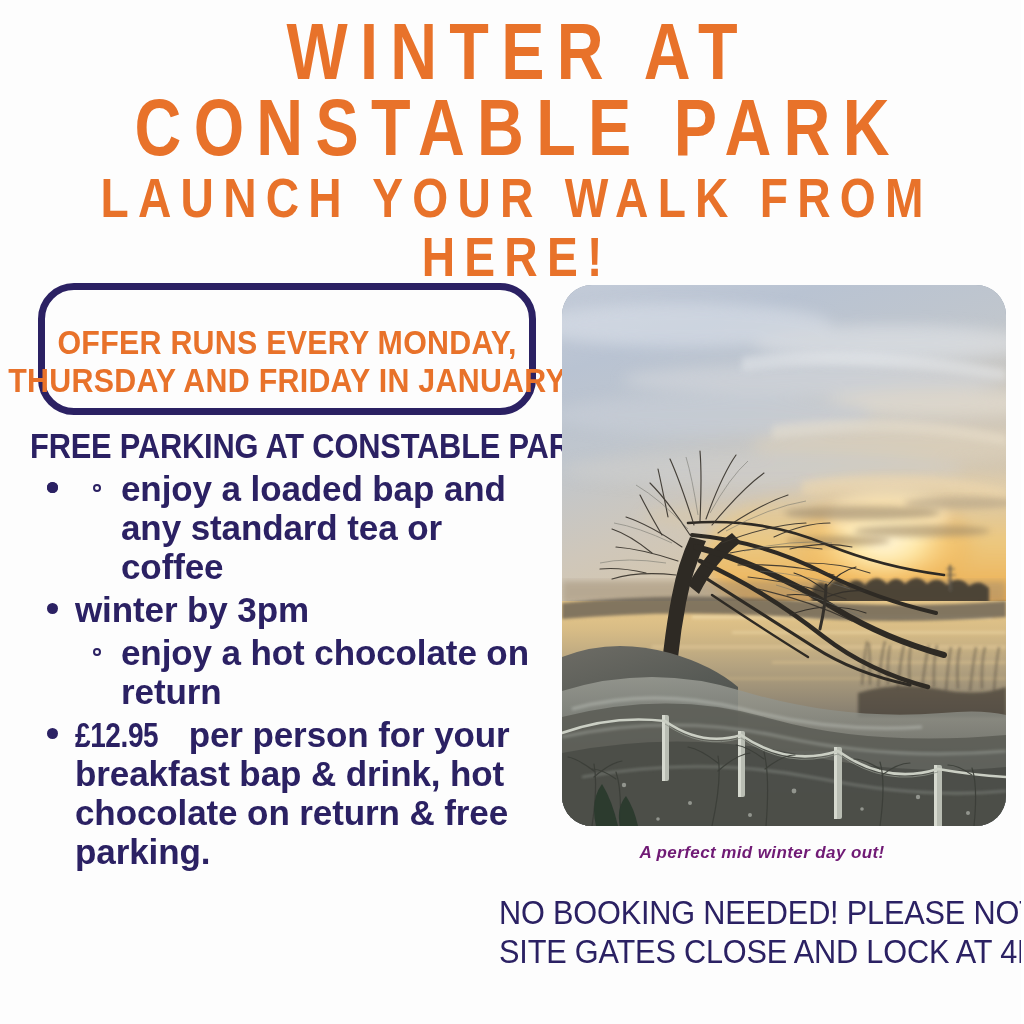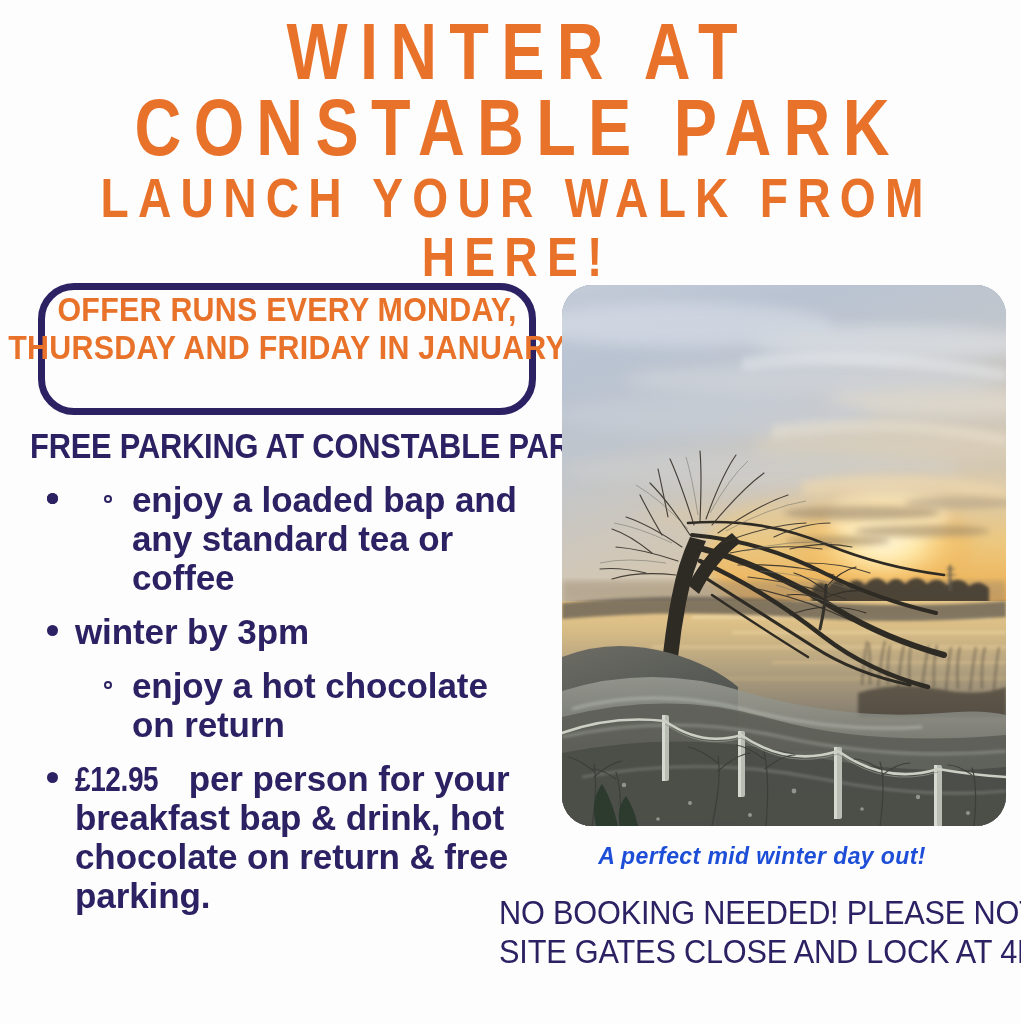--- a/index.html
+++ b/index.html
@@ -59,23 +59,23 @@
     position: absolute;
     left: 38px;
     top: 283px;
     width: 498px;
     height: 132px;
     box-sizing: border-box;
     border: 7px solid #2B2163;
     border-radius: 36px;
     background: #fdfdfd;
     display: flex;
-    align-items: flex-start;
+    align-items: flex-end;
     justify-content: center;
-    padding: 1px 12px;
+    padding: 8px 12px;
   }
   .offer-text {
     color: #E8722A;
     font-family: "Liberation Sans Narrow", "Liberation Sans", sans-serif;
     font-weight: 700;
     font-size: 33px;
     line-height: 38px;
     letter-spacing: 0.3px;
     text-align: center;
     transform: scaleX(0.92);
@@ -125,21 +125,21 @@
     left: 25px;
     top: 13px;
     width: 11px;
     height: 11px;
     border-radius: 50%;
     background: #2B2163;
   }
 
   ul.lvl2 {
     list-style: none;
-    margin: 15px;
+    margin: 4px;
     padding: 0;
   }
   ul.lvl2 > li {
     position: relative;
     padding-left: 42px;
   }
   ul.lvl2 > li > .btxt {
     font-family: "Liberation Sans Narrow", "Liberation Sans", sans-serif;
     font-weight: 700;
     font-size: 35px;
@@ -180,25 +180,25 @@
   }
   #photo-frame svg { display: block; width: 100%; height: 100%; }
 
   
   #photo-caption {
     position: absolute;
     left: 500px;
     top: 843px;
     width: 524px;
     text-align: center;
-    color: #1d4ed8;
+    color: #701a75;
     font-family: "Liberation Sans", sans-serif;
     font-weight: 700;
     font-style: italic;
-    font-size: 23px;
+    font-size: 17px;
     letter-spacing: 0.4px;
   }
   #footer-note {
     position: absolute;
     left: 480px;
     top: 893px;
     width: 544px;
     text-align: center;
     color: #2B2163;
     font-family: "Liberation Sans Narrow", "Liberation Sans", sans-serif;

